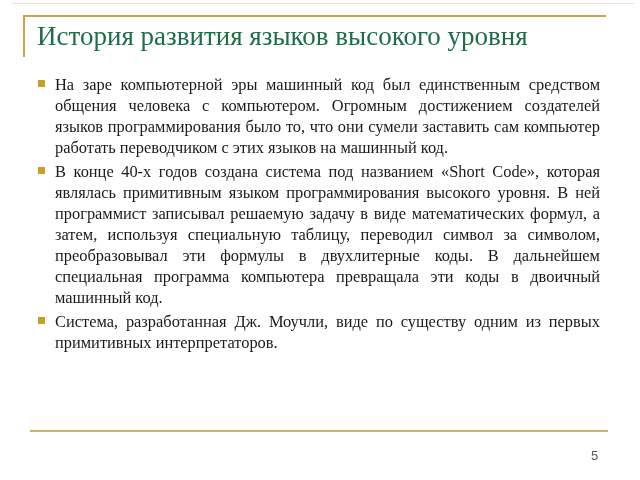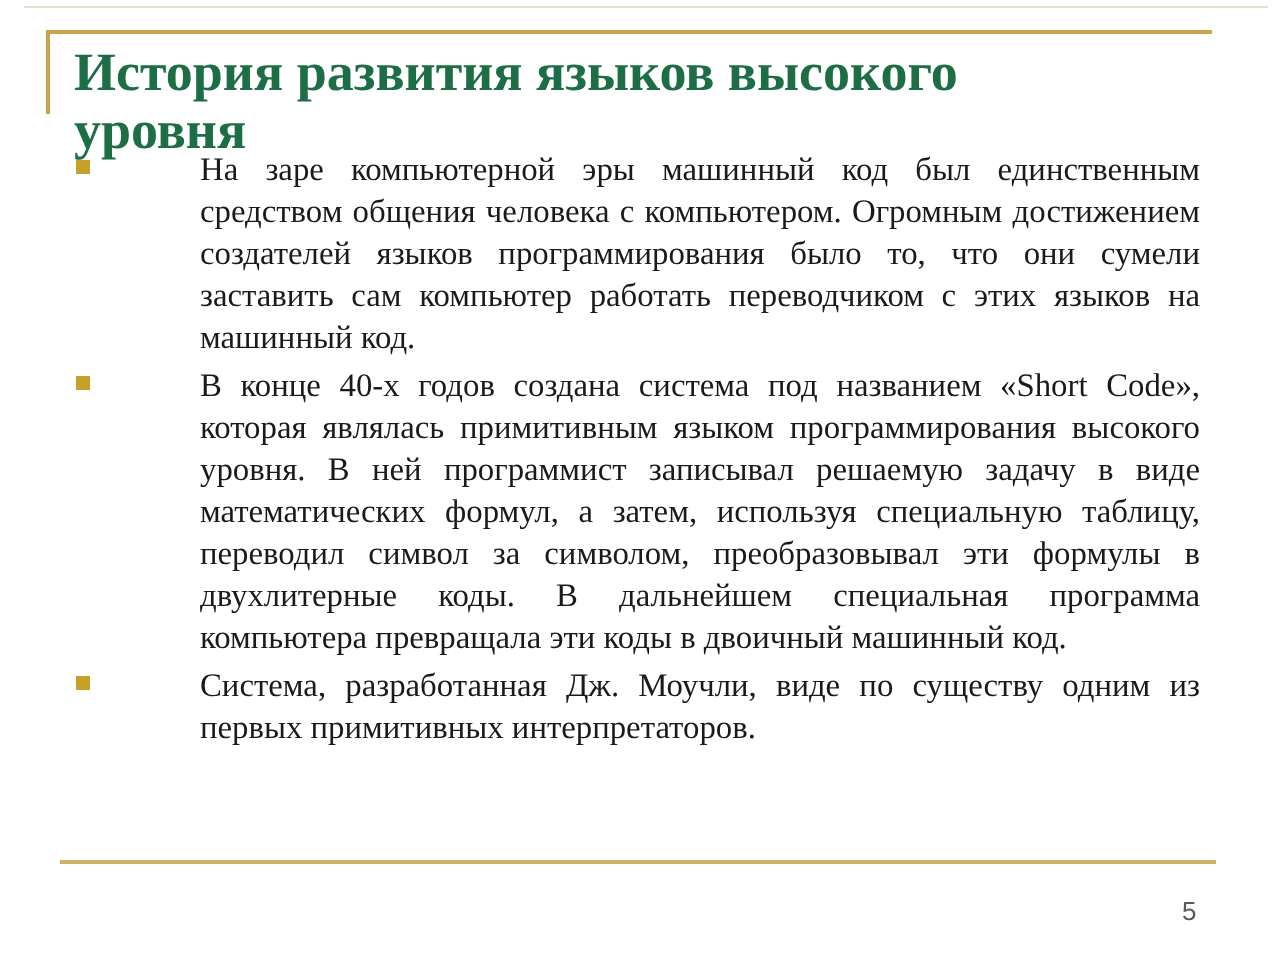--- a/index.html
+++ b/index.html
@@ -20,36 +20,36 @@
     background:#e5e0d0;
   }
   .title-frame{
     position:absolute;left:23px;top:15px;width:581px;height:40px;
     border-top:2px solid var(--gold);
     border-left:2px solid var(--gold);
   }
   .slide-title{
     position:absolute;left:37px;top:22px;width:500px;
     font-size:27px;line-height:1.07;color:var(--title-green);
-    font-weight:bold;margin:0;
+    font-weight:normal;margin:0;
   }
   .content{
     position:absolute;left:38px;top:74px;width:562px;
     margin:0;padding:0;list-style:none;
     font-size:16.4px;line-height:21px;color:var(--text);
   }
   .content li{
     position:relative;padding-left:17px;margin:0 0 3px 0;
   }
   .sq{
     position:absolute;left:0;top:6px;width:7px;height:7px;
     background:var(--bullet-gold);
   }
   .btxt{
-    display:block;text-align:justify;margin-left:45px;
+    display:block;text-align:justify;
   }
   .bottom-line{
     position:absolute;left:30px;top:430px;width:578px;height:2px;
     background:var(--bottom-gold);
   }
   .page-number{
     position:absolute;left:591px;top:448px;
     font-family:"Liberation Sans", sans-serif;
     font-size:13px;color:var(--page-num);
   }

